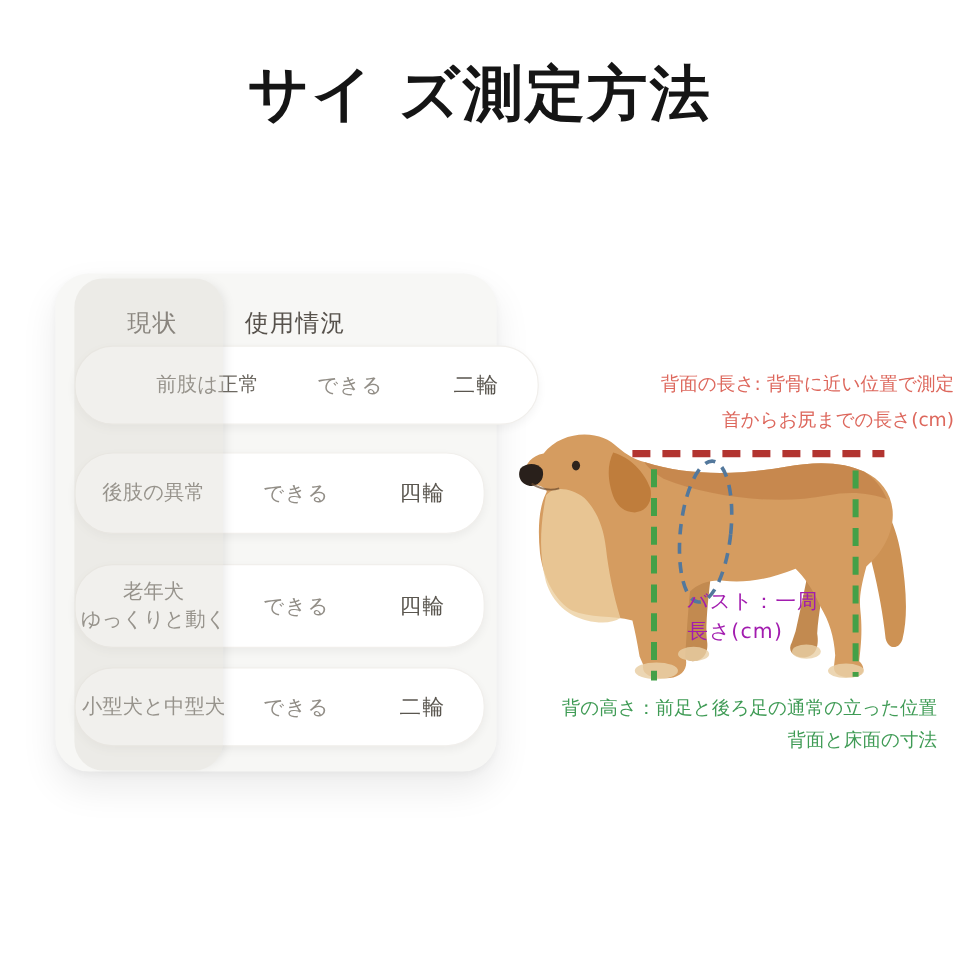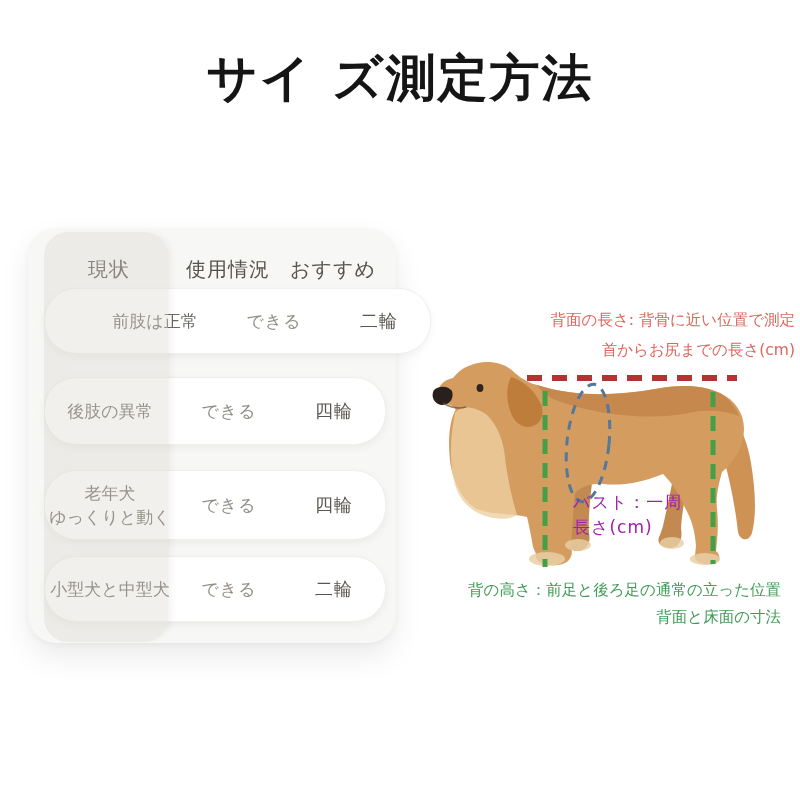--- a/index.html
+++ b/index.html
@@ -8,21 +8,21 @@
     font-family:"DejaVu Sans","Liberation Sans",sans-serif;
   }
   .abs{position:absolute;}
   
   #title{
     left:0;top:48px;width:800px;text-align:center;
     font-size:50px;font-weight:700;color:#151515;letter-spacing:2px;line-height:60px;
   }
   
   #panel{
-    left:28px;top:228px;width:368px;height:415px;
+    left:46px;top:228px;width:368px;height:415px;
     background:#f7f7f5;border-radius:28px;
     box-shadow:0 14px 30px rgba(0,0,0,0.08),0 2px 6px rgba(0,0,0,0.04);
   }
   #col-band{
     left:16px;top:4px;width:124px;height:410px;
     background:rgba(219,216,208,0.38);border-radius:24px;
     box-shadow:5px 0 10px -5px rgba(0,0,0,0.10);
     pointer-events:none;z-index:3;
   }
   .tgrid{
@@ -64,21 +64,20 @@
 </style>
 </head>
 <body>
 
 <div id="title" class="abs">サイ ズ測定方法</div>
 
 <div id="panel" class="abs">
   <div id="thead" class="abs tgrid">
     <div class="hcell">現状</div>
     <div class="hcell">使用情況</div>
-    <div class="hcell">おすすめ</div>
   </div>
 
   <div id="row1" class="abs pill tgrid">
     <div class="cell cond">
       <div>前肢は正常</div>
       <div></div>
     </div>
     <div class="cell usage">できる</div>
     <div class="cell rec">二輪</div>
   </div>

